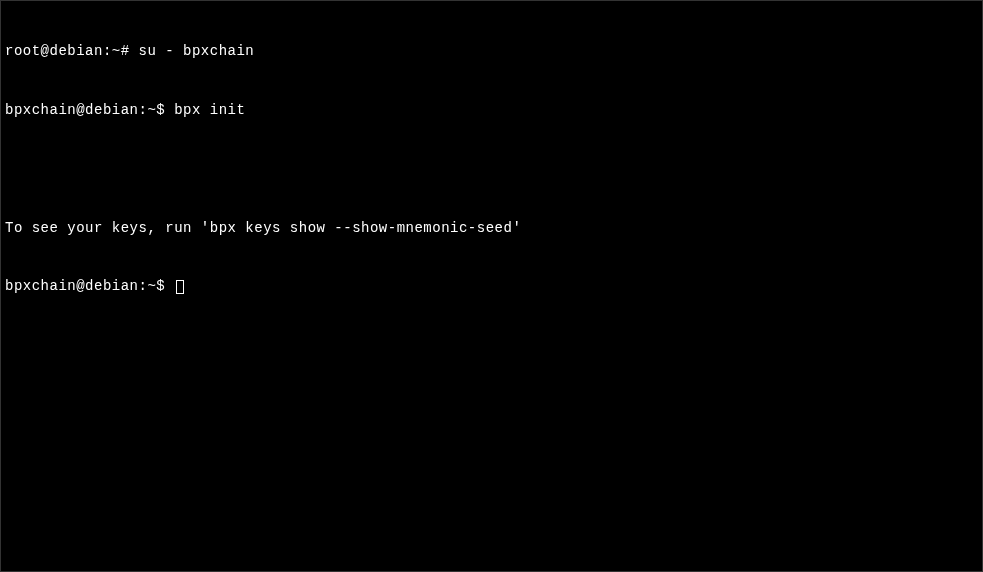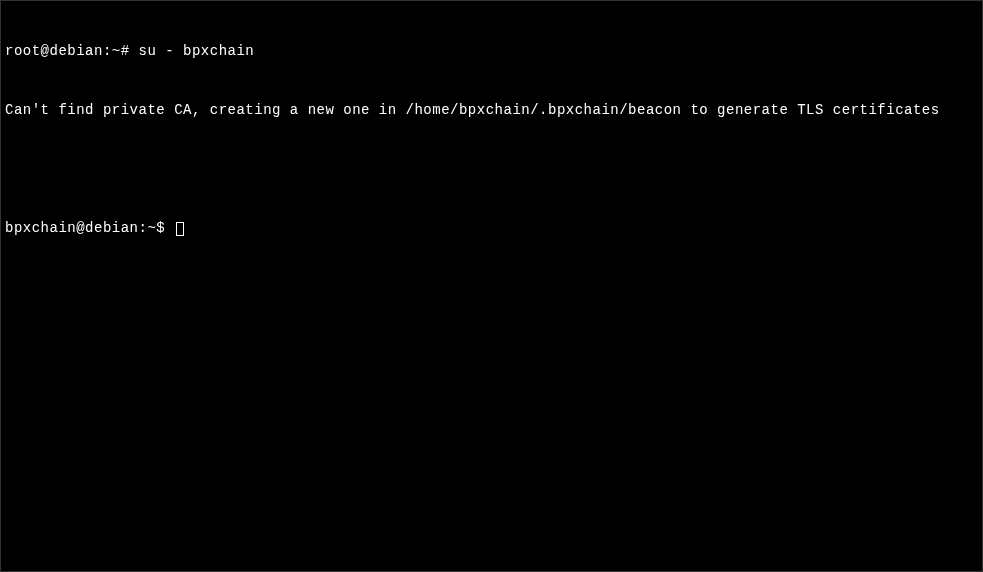--- a/index.html
+++ b/index.html
@@ -34,16 +34,17 @@
       border: 1px solid #ffffff;
       vertical-align: text-bottom;
       margin-left: 2px;
     }
   </style>
 </head>
 <body>
 
 <div class="terminal">
   <span class="line"><span>root@debian:~#</span><span> su - bpxchain</span></span>
-  <span class="line">Can't find private CA, creating a new one in /home/bpxchain/.bpxchain/beacon to generate TLS certificates</span>
+  <span class="line"><span>bpxchain@debian:~$</span><span> bpx init</span></span>
   <span class="line"></span>
+  <span class="line">To see your keys, run 'bpx keys show --show-mnemonic-seed'</span>
   <span class="line"><span>bpxchain@debian:~$</span><span> </span><span class="cursor"></span></span>
 </div>
 
 </body></html>

